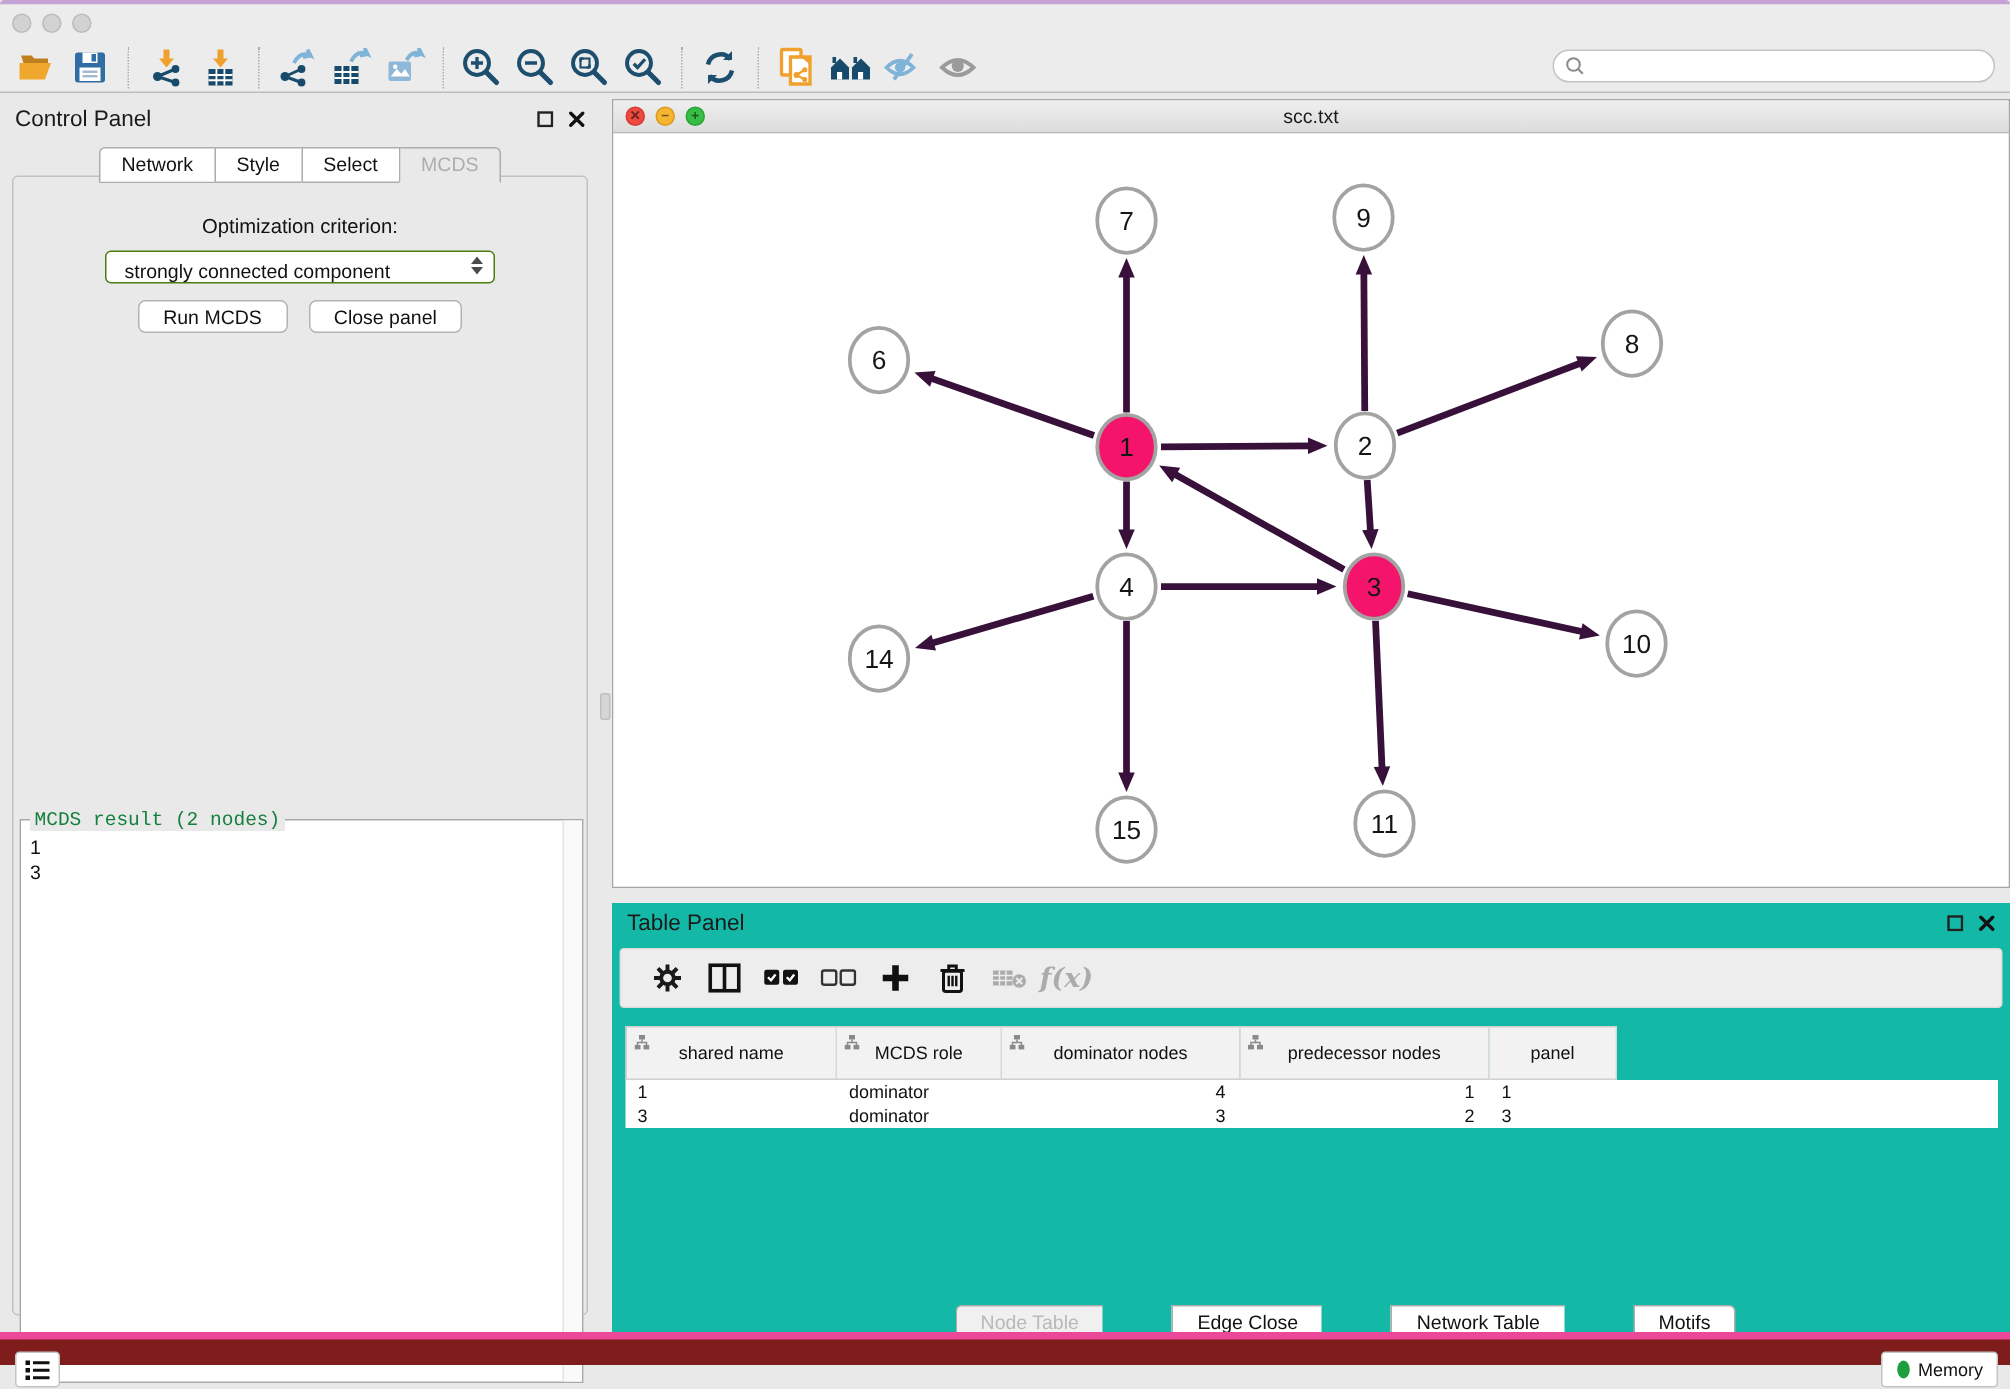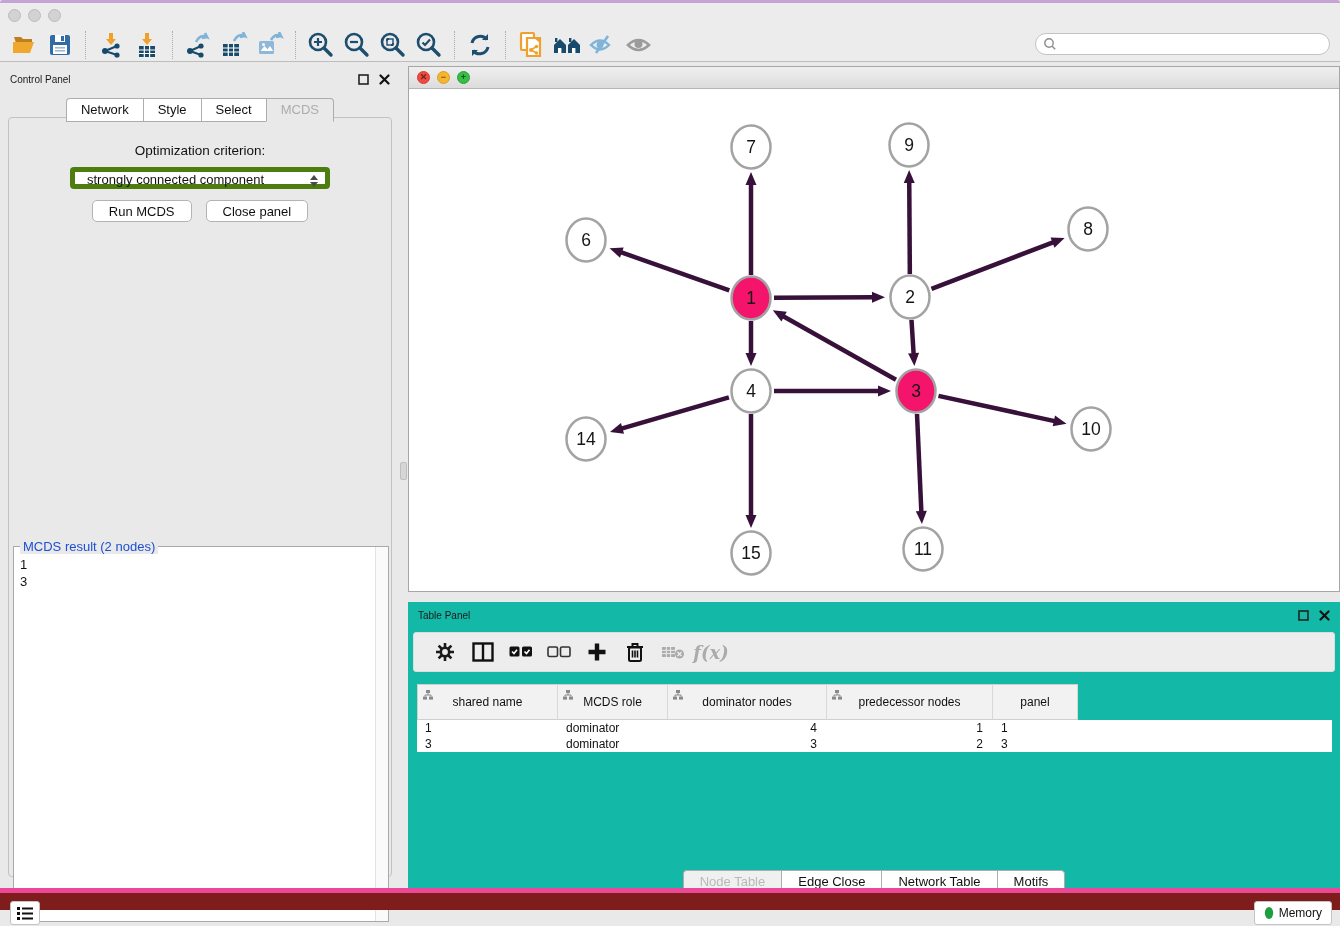--- a/index.html
+++ b/index.html
@@ -14,38 +14,38 @@
   .title-text{position:absolute;left:0;right:0;text-align:center;color:#A9A9A9;font-size:13px;}
   .toolbar{position:absolute;left:0;top:28px;width:1340px;height:34px;background:#ECECEC;border-bottom:1px solid #BDBDBD;display:flex;align-items:center;padding-left:6px;}
   .tbtn{width:36px;height:32px;display:flex;align-items:center;justify-content:center;}
   .sep{border-left:1px dotted #ABABAB;height:28px;margin:0 7px;}
   .search-wrap{position:absolute;right:10px;top:5px;}
   .search-input{width:295px;height:22px;border:1px solid #C3C3C3;border-radius:11px;background:#fff;padding-left:26px;font-size:13px;outline:none;}
   .search-glass{position:absolute;left:8px;top:4px;}
 
   
   .control-panel{position:absolute;left:0;top:66px;width:400px;height:822px;background:#E9E9E9;}
-  .panel-head{height:26px;display:flex;align-items:center;padding:0 10px;font-size:10px;color:#1a1a1a;}
+  .panel-head{height:26px;display:flex;align-items:center;padding:0 10px;font-size:15px;color:#1a1a1a;}
   .panel-head .spacer{flex:1;}
   .mini-ico{margin-left:10px;display:flex;align-items:center;}
   .cp-tabs{position:absolute;left:0;top:32px;width:100%;display:flex;justify-content:center;z-index:3;}
   .seg{background:#fff;border:1px solid #ADADAD;border-right:none;padding:3px 14px 4px;font-size:13px;color:#111;}
   .seg:first-child{border-radius:4px 0 0 0;}
   .seg:last-child{border-right:1px solid #ADADAD;border-radius:0 4px 0 0;}
   .seg.active-gray{background:#E9E9E9;color:#ADADAD;border-bottom-color:#E9E9E9;}
   .cp-body{position:absolute;left:8px;top:51px;width:384px;height:760px;border:1px solid #C2C2C2;border-radius:4px;background:#E9E9E9;}
   .opt-label{margin-top:25px;text-align:center;font-size:13.5px;color:#111;}
-  .select-box{position:relative;margin:9px auto 0;width:260px;height:22px;background:#fff;border:5px solid #4d7c0f;border-radius:4px;display:flex;align-items:flex-start;padding-left:12px;font-size:13px;color:#111;}
+  .select-box{position:relative;margin:9px auto 0;width:260px;height:22px;background:#fff;border:1px solid #4d7c0f;border-radius:4px;display:flex;align-items:flex-end;padding-left:12px;font-size:13px;color:#111;}
   .stepper{position:absolute;right:7px;top:3px;display:flex;flex-direction:column;gap:2px;}
   .chev-up{width:0;height:0;border-left:4px solid transparent;border-right:4px solid transparent;border-bottom:5px solid #4a4a4a;}
   .chev-dn{width:0;height:0;border-left:4px solid transparent;border-right:4px solid transparent;border-top:5px solid #4a4a4a;}
   .btn-row{display:flex;justify-content:center;gap:14px;margin-top:11px;}
   .mac-btn{background:#fff;border:1px solid #B3B3B3;border-radius:5px;height:22px;padding:0 16px;font-size:13px;color:#111;display:flex;align-items:center;}
   .result-fs{position:absolute;left:4px;top:428px;width:376px;height:376px;border:1px solid #A9A9A9;background:#fff;}
-  .result-legend{position:absolute;left:6px;top:-8px;background:#E9E9E9;padding:0 3px;font-size:13px;color:#1d4ed8;}
+  .result-legend{position:absolute;left:6px;top:-8px;background:#E9E9E9;padding:0 3px;font-size:13px;color:#15803d;font-family:Liberation Mono, monospace;}
   .result-text{position:absolute;left:0;top:3px;right:14px;bottom:0;padding:6px 6px;font-size:13px;line-height:17px;color:#111;white-space:pre;font-family:"Liberation Sans",sans-serif;}
   .result-scroll{position:absolute;right:0;top:0;bottom:0;width:13px;background:#FAFAFA;border-left:1px solid #E3E3E3;}
 
   
   .v-thumb{position:absolute;left:400px;top:462px;width:7px;height:18px;background:#D6D6D6;border:1px solid #BFBFBF;border-radius:2px;}
   .h-thumb{position:absolute;left:858px;top:585px;width:9px;height:6px;background:#D6D6D6;border:1px solid #BFBFBF;border-radius:2px;}
 
   
   .net-window{position:absolute;left:408px;top:66px;width:932px;height:526px;border:1px solid #A6A6A6;background:#fff;}
   .net-titlebar{height:22px;background:linear-gradient(#EFEFEF,#DCDCDC);border-bottom:1px solid #B5B5B5;position:relative;display:flex;align-items:center;}
@@ -66,21 +66,21 @@
   .tbl-header{display:flex;height:36px;}
   .th{position:relative;background:#F2F2F2;border-top:1px solid #CFCFCF;border-bottom:1px solid #CFCFCF;border-right:1px solid #D8D8D8;display:flex;align-items:center;justify-content:center;font-size:12px;color:#111;}
   .th:first-child{border-left:1px solid #CFCFCF;}
   .th .tree{position:absolute;left:5px;top:4px;}
   .tbl-rows{background:#fff;}
   .tr{display:flex;height:16px;}
   .td{font-size:12px;color:#111;display:flex;align-items:center;}
   .td.left{justify-content:flex-start;padding-left:8px;}
   .td.right{justify-content:flex-end;padding-right:10px;}
   .tp-tabs{position:absolute;left:0;right:0;top:268px;display:flex;justify-content:center;}
-  .tp-tabs .seg{padding:3px 16px 12px;}
+  .tp-tabs .seg{padding:3px 16px 12px;margin-left:46px;}
   .tp-tabs .seg.active-gray{background:#F0F0F0;color:#B9B9B9;border-bottom-color:#ADADAD;}
   .tp-tabs .seg:first-child{border-radius:4px 0 0 4px;}
   .tp-tabs .seg:last-child{border-radius:0 4px 4px 0;}
 
   
   .statusbar{position:absolute;left:0;top:888px;width:1340px;height:22px;background:#7f1d1d;border-top:5px solid #ec4899;}
   .list-btn{position:absolute;left:10px;top:8px;width:30px;height:24px;background:#fff;border:1px solid #C4C4C4;border-radius:3px;display:flex;align-items:center;justify-content:center;}
   .mem-btn{position:absolute;right:8px;top:8px;height:24px;background:#fff;border:1px solid #C4C4C4;border-radius:3px;display:flex;align-items:center;padding:0 9px;gap:5px;font-size:12px;color:#111;}
 </style>
 </head>
@@ -283,20 +283,21 @@
 <div class="v-thumb"></div>
 <div class="h-thumb"></div>
 
 <div class="net-window">
   <div class="net-titlebar">
     <div class="net-traffic">
       <div class="ntl red">✕</div>
       <div class="ntl yellow">−</div>
       <div class="ntl green">+</div>
     </div>
+    <div class="net-title">scc.txt</div>
   </div>
   <div class="net-canvas">
     <svg id="graph-svg" width="930" height="502">
         <line x1="342" y1="186" x2="342" y2="94" stroke="#371139" stroke-width="4.5"></line>
         <polygon points="342,83 347.5,96 336.5,96" fill="#371139"></polygon>
         <line x1="320.3015285768616" y1="201.3726585300483" x2="210.96282483621667" y2="162.93844751818526" stroke="#371139" stroke-width="4.5"></line>
         <polygon points="200.58529502515046,159.2905885542953 214.67357792017367,158.41292969699577 211.02571895628375,168.79045950806199" fill="#371139"></polygon>
         <line x1="364.9995451264251" y1="208.85534877278977" x2="465.0007119760302" y2="208.22641061650293" stroke="#371139" stroke-width="4.5"></line>
         <polygon points="476.00049442779874,208.1572295947937 463.0353420411087,213.73888020997072 462.96616101939946,202.73909775820215" fill="#371139"></polygon>
         <line x1="342" y1="232" x2="342" y2="266" stroke="#371139" stroke-width="4.5"></line>

